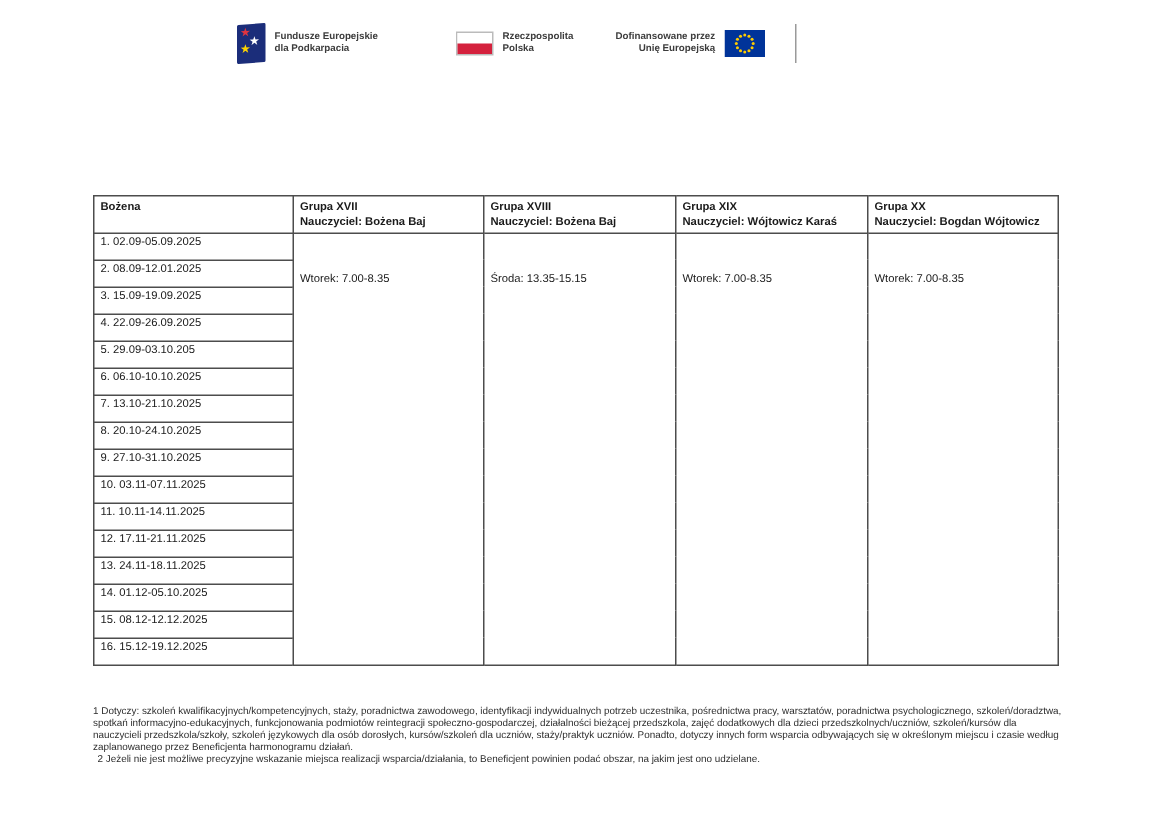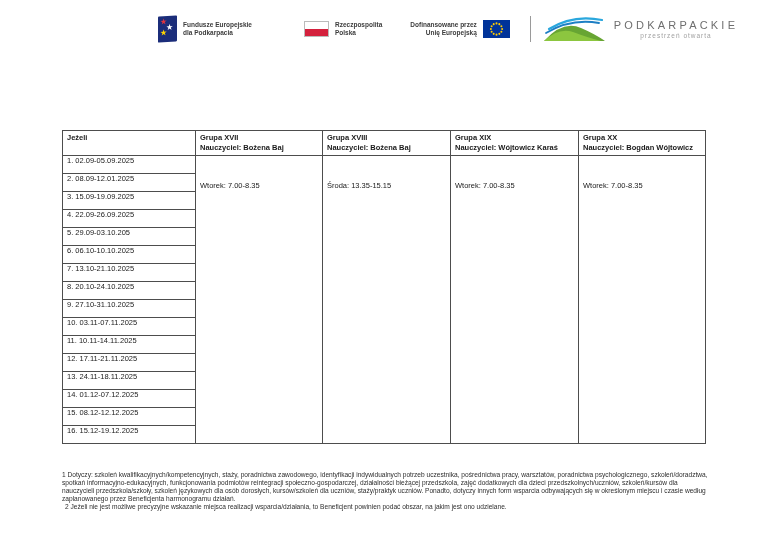--- a/index.html
+++ b/index.html
@@ -95,45 +95,33 @@
           <circle cx="7.67" cy="10.5" r="0.9"></circle>
             <circle cx="7" cy="8" r="0.9"></circle>
           <circle cx="7.67" cy="5.5" r="0.9"></circle>
             <circle cx="9.5" cy="3.67" r="0.9"></circle>
         </g>
       </svg>
     </div>
 
     <div class="sep"></div>
 
-    <div class="logo4">
-      <svg width="64" height="28" viewBox="0 0 64 28">
-        <path d="M6,14 Q30,-1 59,5" fill="none" stroke="#2aa7dd" stroke-width="2.2" stroke-linecap="round"></path>
-        <path d="M3,18 Q28,3 56,8" fill="none" stroke="#1d7fc4" stroke-width="1.8" stroke-linecap="round"></path>
-        <path d="M1,26 Q20,5 38,13 Q52,19 62,26 Z" fill="#67a533"></path>
-        <path d="M1,26 Q16,12 30,17 Q46,23 58,26 Z" fill="#8cc63f"></path>
-      </svg>
-      <div class="pk-text">
-        <div class="pk-title">PODKARPACKIE</div>
-        <div class="pk-sub">przestrzeń otwarta</div>
-      </div>
-    </div>
   </div>
 
   <table class="sched">
     <colgroup>
       <col style="width:133px">
         <col style="width:127px">
         <col style="width:128px">
       <col style="width:128px">
         <col style="width:127px">
     </colgroup>
     <tbody>
         <tr>
-      <th>Jeżeli</th>
+      <th>Bożena</th>
       <th>
         <div>Grupa XVII</div>
         <div>Nauczyciel: Bożena Baj</div>
       </th>
       <th>
         <div>Grupa XVIII</div>
         <div>Nauczyciel: Bożena Baj</div>
       </th>
       <th>
         <div>Grupa XIX</div>
@@ -181,21 +169,21 @@
     <tr>
           <td class="week">11. 10.11-14.11.2025</td>
         </tr>
     <tr>
           <td class="week">12. 17.11-21.11.2025</td>
         </tr>
     <tr>
           <td class="week">13. 24.11-18.11.2025</td>
         </tr>
     <tr>
-          <td class="week">14. 01.12-07.12.2025</td>
+          <td class="week">14. 01.12-05.10.2025</td>
         </tr>
     <tr>
           <td class="week">15. 08.12-12.12.2025</td>
         </tr>
     <tr>
           <td class="week">16. 15.12-19.12.2025</td>
         </tr>
   </tbody>
     </table>
 

